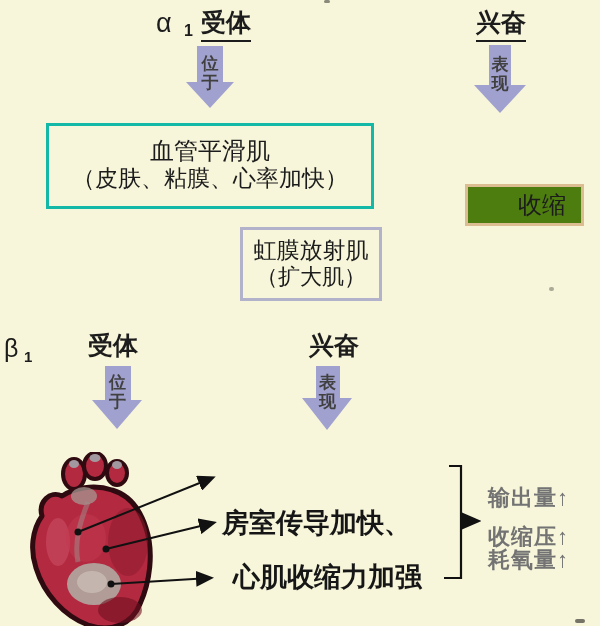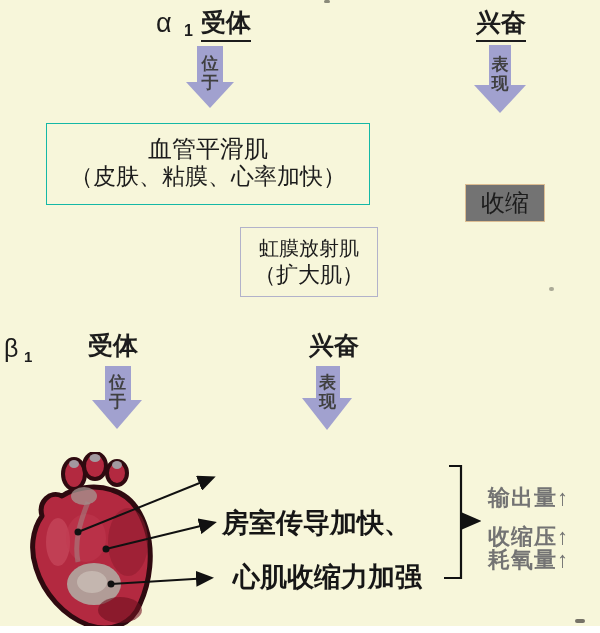--- a/index.html
+++ b/index.html
@@ -12,21 +12,21 @@
   .greek{font-size:27px;}
   .subn{font-size:16px;font-weight:bold;}
   
   .flow-arrow{position:absolute;}
   .flow-arrow .shaft{position:absolute;top:0;left:50%;transform:translateX(-50%);background:#a1a1cf;}
   .flow-arrow .head{position:absolute;bottom:0;left:0;width:0;height:0;border-style:solid;border-color:#a1a1cf transparent transparent transparent;}
   .flow-arrow .albl{position:absolute;left:50%;transform:translateX(-50%);width:20px;
       font-size:17px;line-height:19px;font-weight:bold;color:#404040;text-align:center;
       word-break:break-all;z-index:3;}
   
-  .dbox{position:absolute;border:1px solid #14b8a6;text-align:center;color:#1c1c1c;}
+  .dbox{position:absolute;border:3px solid #14b8a6;text-align:center;color:#1c1c1c;}
   .dbox .l1{font-size:24px;line-height:28px;white-space:nowrap;}
   .dbox .l2{font-size:23px;line-height:27px;white-space:nowrap;}
   .effect-item{position:absolute;left:222px;font-size:27px;font-weight:bold;color:#161616;white-space:nowrap;}
   .outcome{position:absolute;left:488px;width:110px;color:#737373;font-size:22px;line-height:31px;
       font-weight:bold;letter-spacing:1px;white-space:nowrap;}
   .speck{position:absolute;background:#8a8a7a;border-radius:2px;}
   #bottom-strip{position:absolute;left:0;top:626px;width:600px;height:7px;background:#ffffff;z-index:9;}
   svg{display:block;}
 </style>
 </head>
@@ -49,26 +49,26 @@
     <div class="shaft" style="width:22px;height:44px;"></div>
     <div class="head" style="border-left-width:26px;border-right-width:26px;border-top-width:28px;"></div>
     <div class="albl" style="top:10px;">表现</div>
   </div>
 
   <div class="dbox" style="left:46px;top:123px;width:322px;height:69px;padding-top:11px;">
     <div class="l1">血管平滑肌</div>
     <div class="l2">（皮肤、粘膜、心率加快）</div>
   </div>
 
-  <div class="dbox" style="left:465px;top:184px;width:78px;height:36px;border-color:#dcbd92;background:#737373;">
+  <div class="dbox" style="left:465px;top:184px;width:78px;height:36px;border-color:#dcbd92;background:#4d7c0f;padding-left:35px;">
     <div class="l1" style="line-height:36px;">收缩</div>
   </div>
 
   <div class="dbox" style="left:240px;top:227px;width:136px;height:61px;padding-top:7px;border-color:#b2b2ca;">
-    <div class="l1" style="font-size:20px;line-height:27px;">虹膜放射肌</div>
+    <div class="l1" style="font-size:23px;line-height:27px;">虹膜放射肌</div>
     <div class="l2" style="font-size:22px;line-height:25px;font-family:Liberation Serif, serif;">（扩大肌）</div>
   </div>
 
   <span class="abs txt greek" style="left:4px;top:334px;font-size:25px;">β</span>
   <span class="abs txt subn" style="left:24px;top:348px;font-size:15px;">1</span>
   <span class="abs txt hdr" style="left:88px;top:329px;">受体</span>
   <span class="abs txt hdr" style="left:309px;top:329px;">兴奋</span>
 
   <div class="flow-arrow" style="left:92px;top:366px;width:51px;height:66px;">
     <div class="shaft" style="width:26px;height:37px;"></div>

